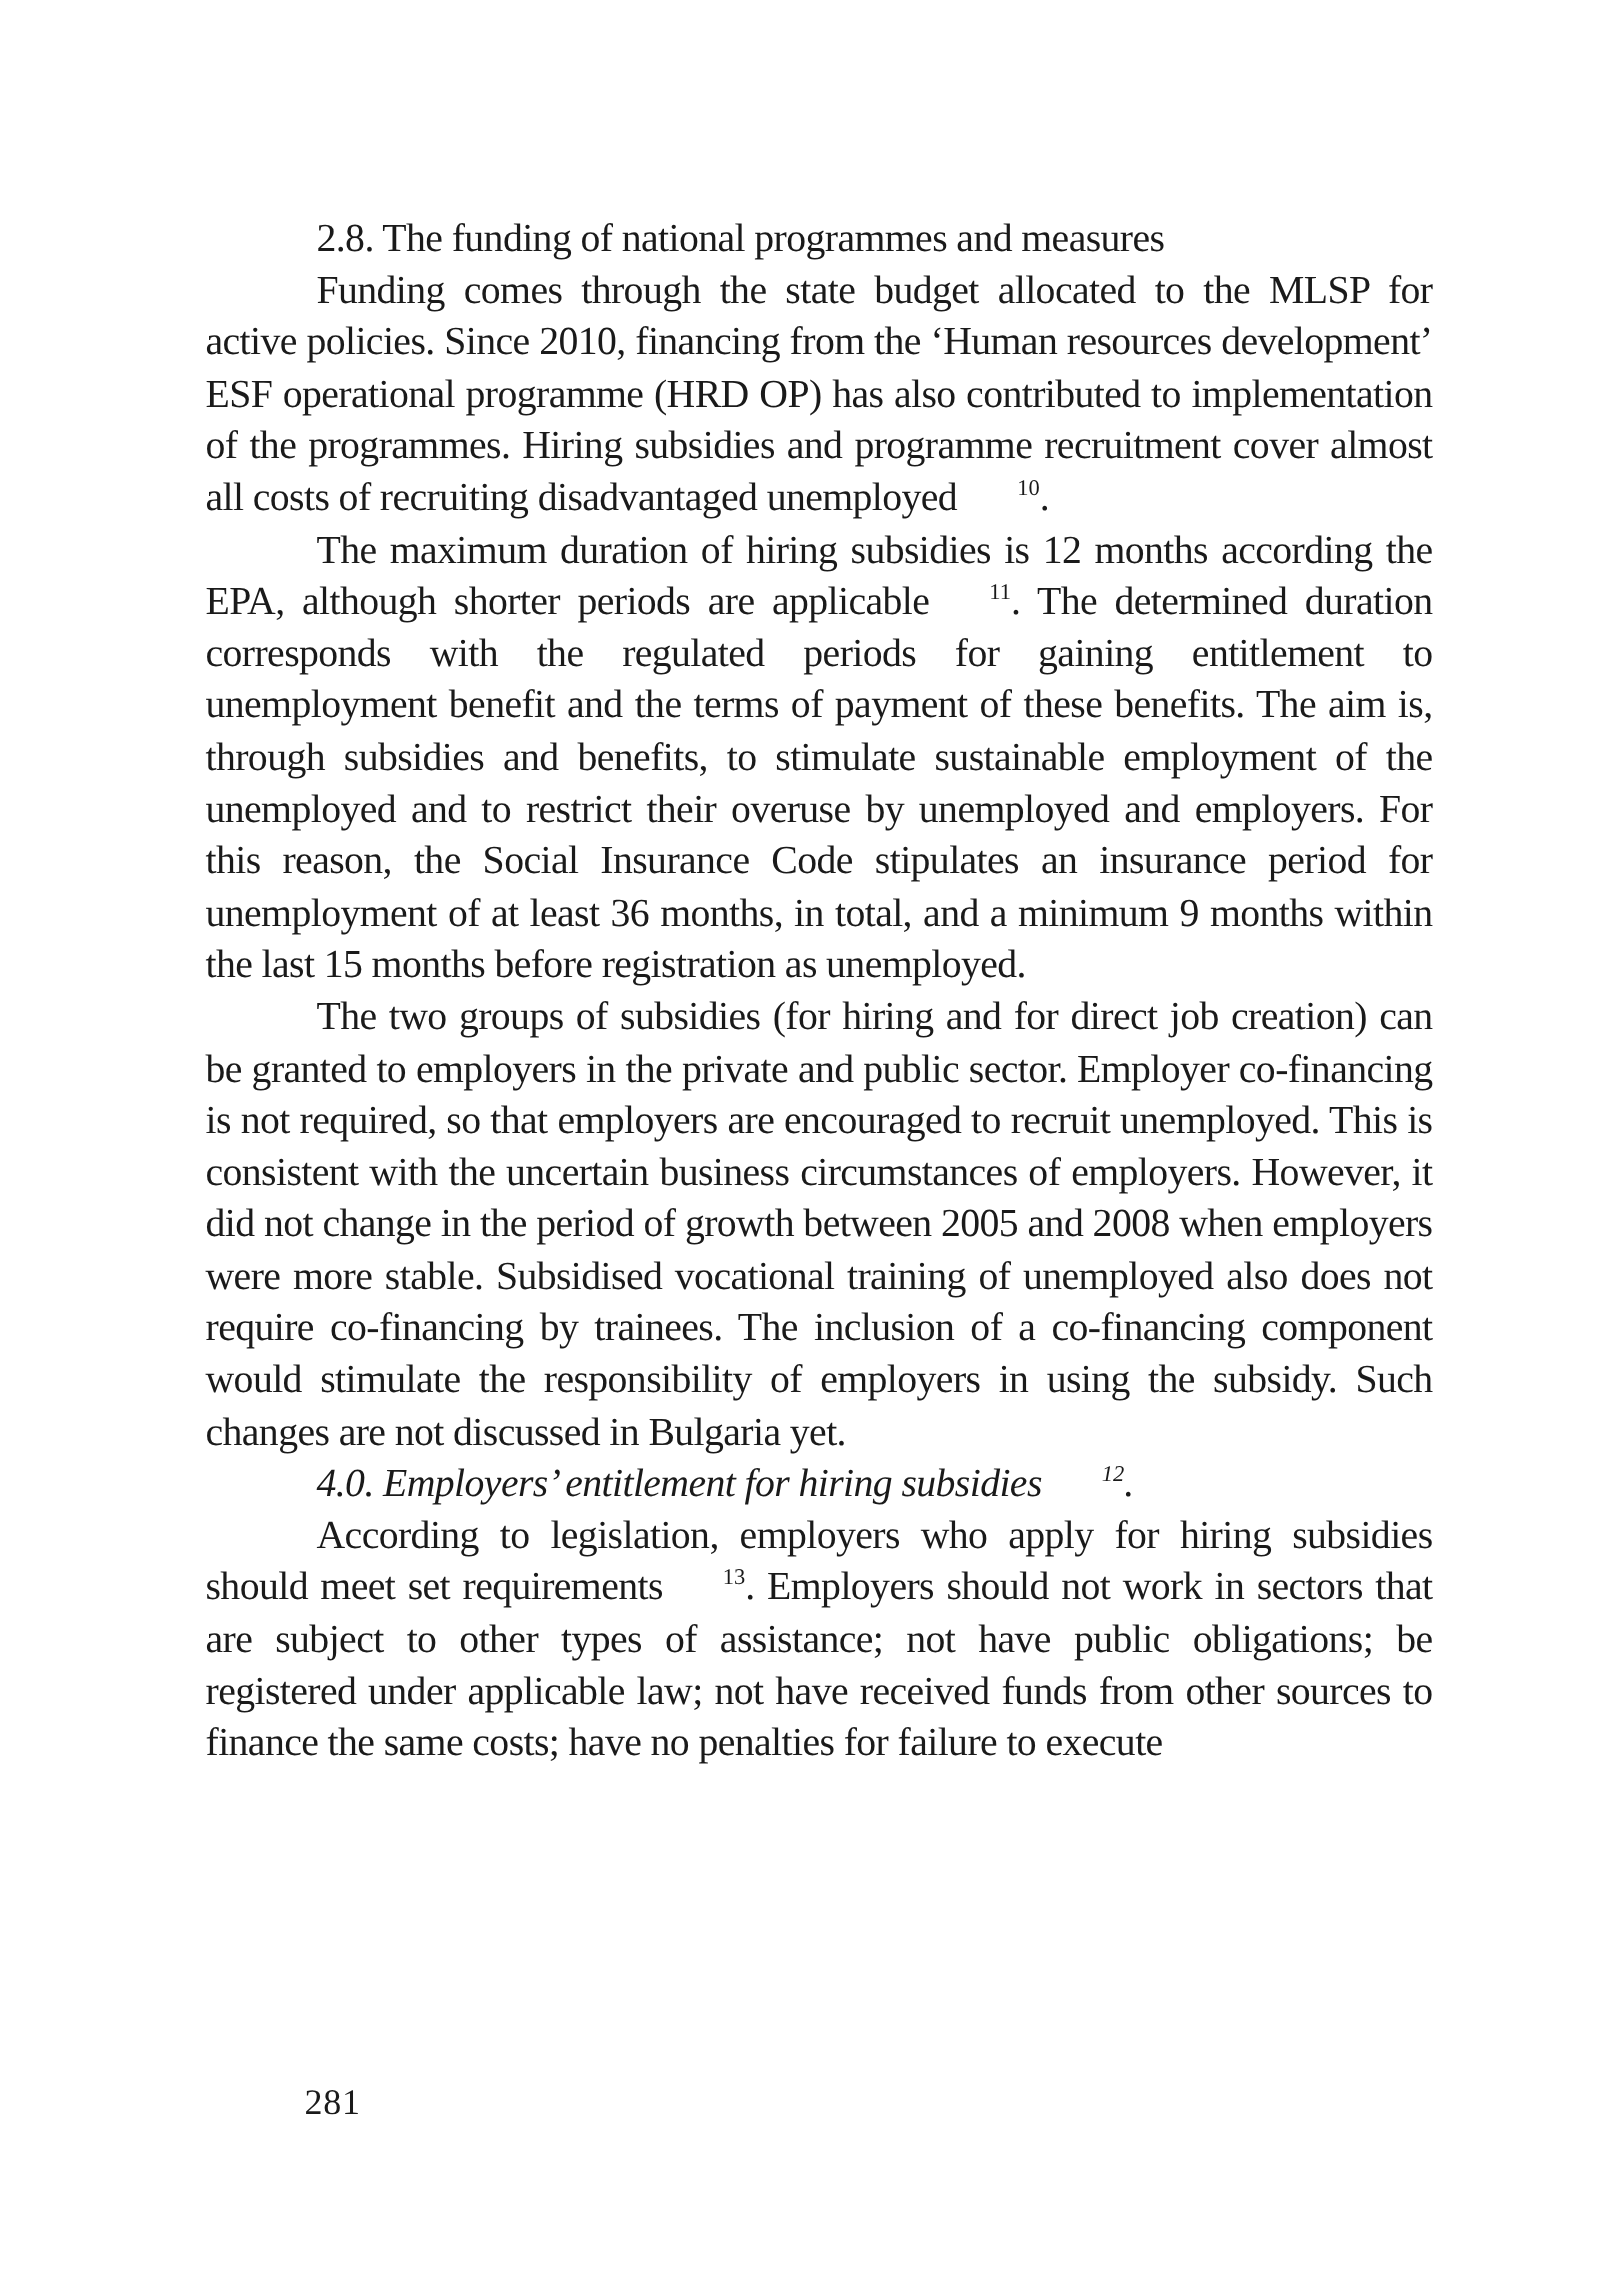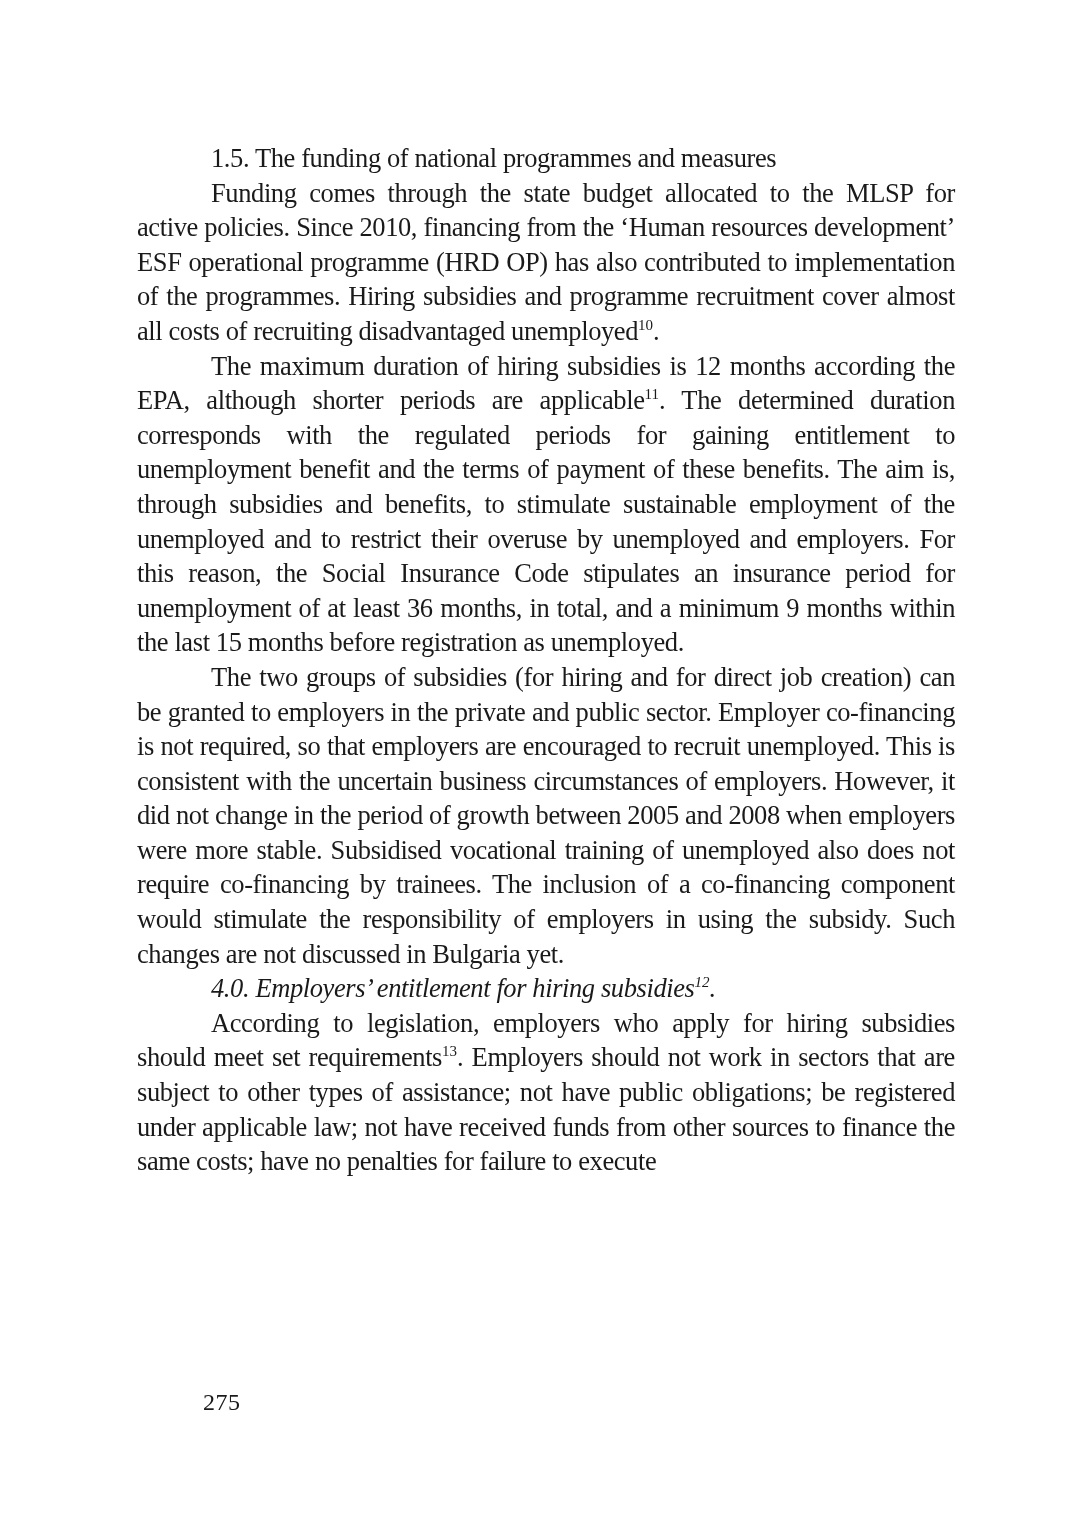--- a/index.html
+++ b/index.html
@@ -43,38 +43,39 @@
     .heading .title-italic {
     }
     .heading.all-italic {
       font-style: italic;
     }
     sup.fn {
       font-size: 15px;
       line-height: 0;
       vertical-align: 10px;
       letter-spacing: 0;
+      padding-left: 40px;
     }
     .page-number {
       position: absolute;
       left: 203px;
       top: 1388px;
       font-size: 24px;
       line-height: 28px;
       letter-spacing: 0.5px;
     }
   </style>
 </head>
 <body>
 
 <div class="page-body">
 
 
   <p class="heading">
-    <span class="num-upright">1.5. </span><span class="title-italic">The funding of national programmes and measures</span>
+    <span class="num-upright">2.8. </span><span class="title-italic">The funding of national programmes and measures</span>
   </p>
 
   <p class="para indent">
     <span>Funding comes through the state budget allocated to the MLSP for active policies. Since 2010, financing from the ‘Human resources development’ ESF operational programme (HRD OP) has also contributed to implementation of the programmes. Hiring subsidies and programme recruitment cover almost all costs of recruiting disadvantaged unemployed</span><sup class="fn">10</sup><span>.</span>
   </p>
 
   <p class="para indent">
     <span>The maximum duration of hiring subsidies is 12 months according the EPA, although shorter periods are applicable</span><sup class="fn">11</sup><span>. The determined duration corresponds with the regulated periods for gaining entitlement to unemployment benefit and the terms of payment of these benefits. The aim is, through subsidies and benefits, to stimulate sustainable employment of the unemployed and to restrict their overuse by unemployed and employers. For this reason, the Social Insurance Code stipulates an insurance period for unemployment of at least 36 months, in total, and a minimum 9 months within the last 15 months before registration as unemployed.</span>
   </p>
 
@@ -85,13 +86,13 @@
   <p class="heading all-italic">
     <span>4.0. Employers’ entitlement for hiring subsidies</span><sup class="fn">12</sup><span>.</span>
   </p>
 
   <p class="para indent">
     <span>According to legislation, employers who apply for hiring subsidies should meet set requirements</span><sup class="fn">13</sup><span>. Employers should not work in sectors that are subject to other types of assistance; not have public obligations; be registered under applicable law; not have received funds from other sources to finance the same costs; have no penalties for failure to execute</span>
   </p>
 
 </div>
 
-<div class="page-number">275</div>
+<div class="page-number">281</div>
 
 </body></html>

